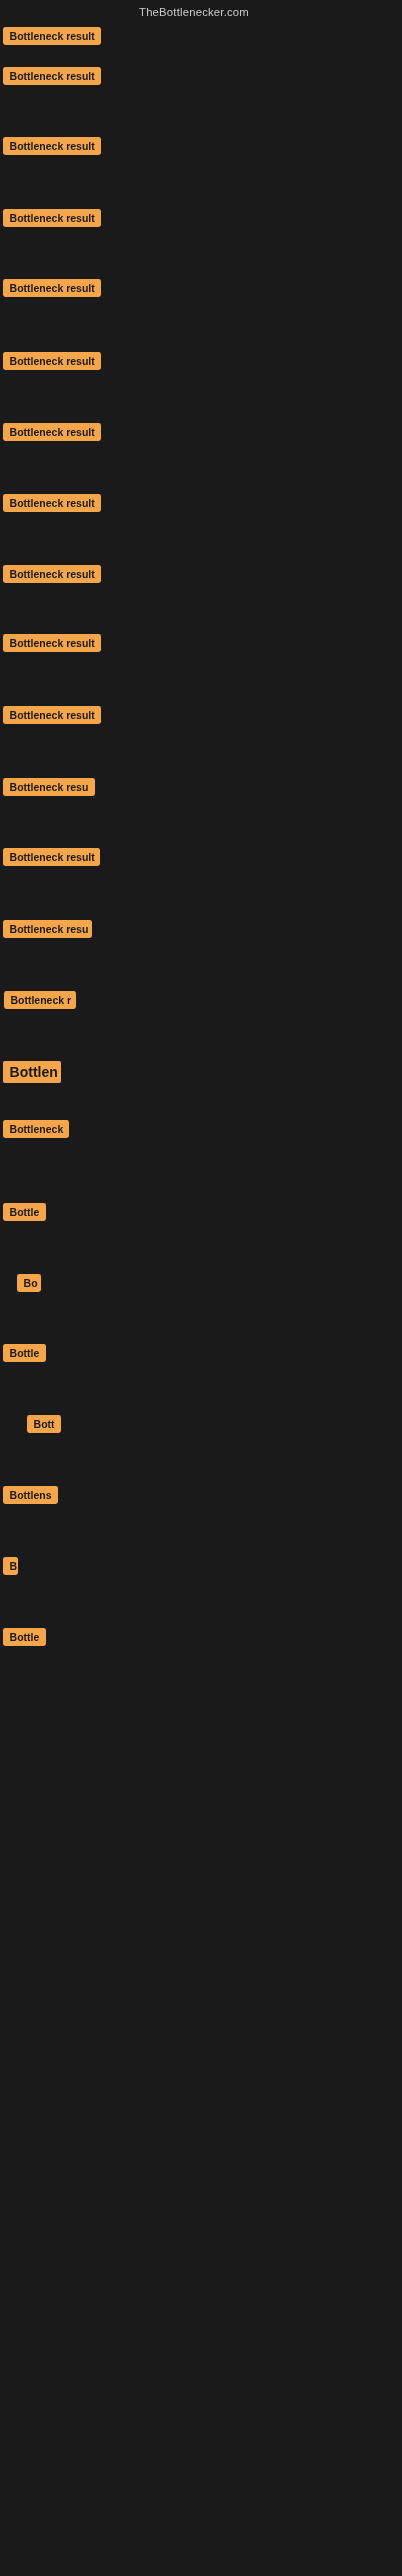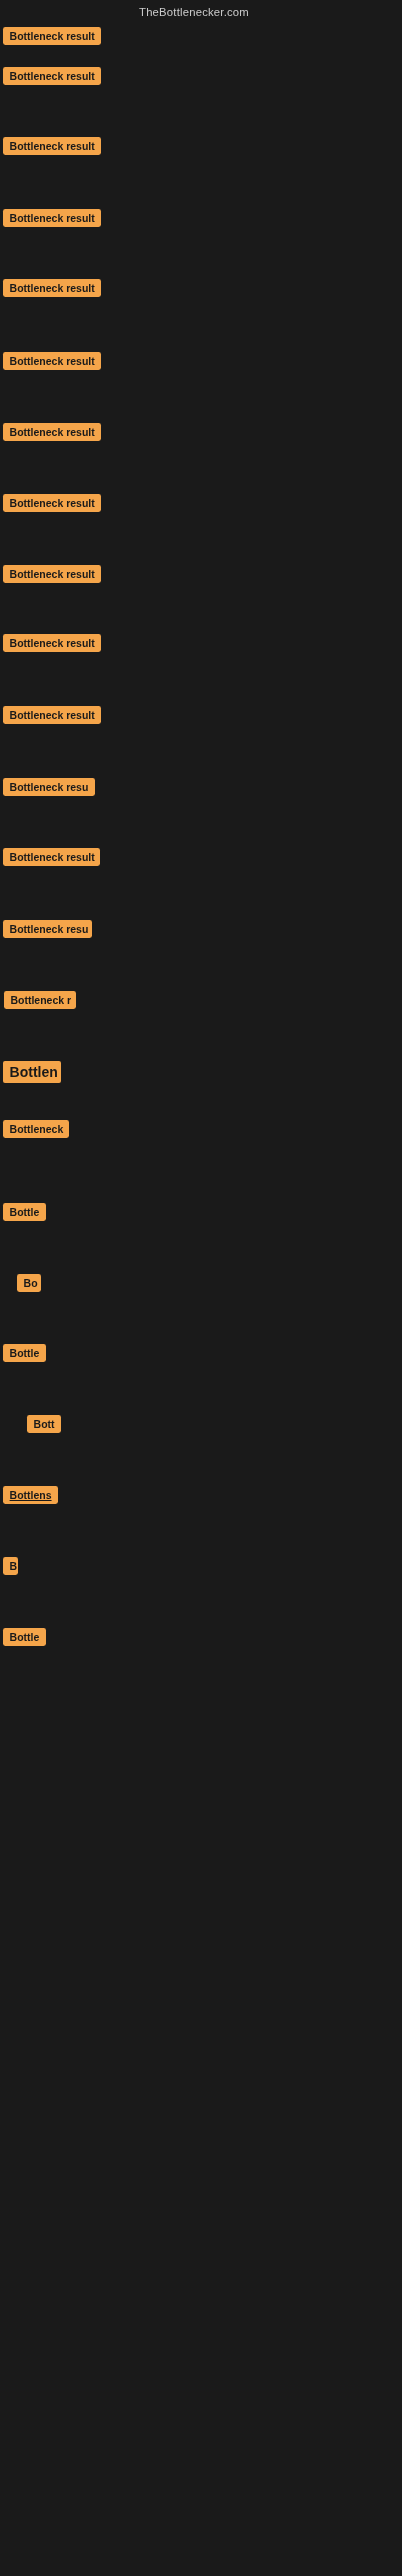--- a/index.html
+++ b/index.html
@@ -39,19 +39,19 @@
       <div style="position: absolute; top: 778px; left: 3.2px;"><div style="display: inline-block; background-color: rgb(245, 165, 74); color: rgb(26, 26, 26); font-size: 10.5px; font-weight: bold; padding: 3.2px 6.4px; border-radius: 2.4px; max-width: 97px; overflow: hidden; white-space: nowrap;">Bottleneck resu</div></div>
       <div style="position: absolute; top: 848px; left: 3.2px;"><div style="display: inline-block; background-color: rgb(245, 165, 74); color: rgb(26, 26, 26); font-size: 10.5px; font-weight: bold; padding: 3.2px 6.4px; border-radius: 2.4px; max-width: 97px; overflow: hidden; white-space: nowrap;">Bottleneck result</div></div>
       <div style="position: absolute; top: 920px; left: 3.2px;"><div style="display: inline-block; background-color: rgb(245, 165, 74); color: rgb(26, 26, 26); font-size: 10.5px; font-weight: bold; padding: 3.2px 6.4px; border-radius: 2.4px; max-width: 89px; overflow: hidden; white-space: nowrap;">Bottleneck resu</div></div>
       <div style="position: absolute; top: 991px; left: 4px;"><div style="display: inline-block; background-color: rgb(245, 165, 74); color: rgb(26, 26, 26); font-size: 10.5px; font-weight: bold; padding: 3.2px 6.4px; border-radius: 2.4px; max-width: 72px; overflow: hidden; white-space: nowrap;">Bottleneck r</div></div>
       <div style="position: absolute; top: 1061px; left: 3.2px;"><div style="display: inline-block; background-color: rgb(245, 165, 74); color: rgb(26, 26, 26); font-size: 14px; font-weight: bold; padding: 3.2px 6.4px; border-radius: 2px; max-width: 58px; overflow: hidden; white-space: nowrap;">Bottlen</div></div>
       <div style="position: absolute; top: 1120px; left: 3.2px;"><div style="display: inline-block; background-color: rgb(245, 165, 74); color: rgb(26, 26, 26); font-size: 10.5px; font-weight: bold; padding: 3.2px 6.4px; border-radius: 2.4px; max-width: 66px; overflow: hidden; white-space: nowrap;">Bottleneck</div></div>
       <div style="position: absolute; top: 1203px; left: 3.2px;"><div style="display: inline-block; background-color: rgb(245, 165, 74); color: rgb(26, 26, 26); font-size: 10.5px; font-weight: bold; padding: 3.2px 6.4px; border-radius: 2.4px; max-width: 47px; overflow: hidden; white-space: nowrap;">Bottle</div></div>
       <div style="position: absolute; top: 1274px; left: 3.2px; margin-left: 14px;"><div style="display: inline-block; background-color: rgb(245, 165, 74); color: rgb(26, 26, 26); font-size: 10.5px; font-weight: bold; padding: 3.2px 6.4px; border-radius: 2.4px; max-width: 24px; overflow: hidden; white-space: nowrap;">Bo</div></div>
       <div style="position: absolute; top: 1344px; left: 3.2px;"><div style="display: inline-block; background-color: rgb(245, 165, 74); color: rgb(26, 26, 26); font-size: 10.5px; font-weight: bold; padding: 3.2px 6.4px; border-radius: 2.4px; max-width: 47px; overflow: hidden; white-space: nowrap;">Bottle</div></div>
       <div style="position: absolute; top: 1415px; left: 3.2px; padding-left: 24px;"><div style="display: inline-block; background-color: rgb(245, 165, 74); color: rgb(26, 26, 26); font-size: 10.5px; font-weight: bold; padding: 3.2px 6.4px; border-radius: 2.4px; max-width: 35px; overflow: hidden; white-space: nowrap;">Bott</div></div>
-      <div style="position: absolute; top: 1486px; left: 3.2px;"><div style="display: inline-block; background-color: rgb(245, 165, 74); color: rgb(26, 26, 26); font-size: 10.5px; font-weight: bold; padding: 3.2px 6.4px; border-radius: 2.4px; max-width: 55px; overflow: hidden; white-space: nowrap; text-decoration: underline;">Bottlens</div></div>
+      <div style="position: absolute; top: 1486px; left: 3.2px;"><div style="display: inline-block; background-color: rgb(245, 165, 74); color: rgb(26, 26, 26); font-size: 10.5px; font-weight: bold; padding: 3.2px 6.4px; border-radius: 2.4px; max-width: 55px; overflow: hidden; white-space: nowrap;">Bottlens</div></div>
       <div style="position: absolute; top: 1557px; left: 3.2px;"><div style="display: inline-block; background-color: rgb(245, 165, 74); color: rgb(26, 26, 26); font-size: 10.5px; font-weight: bold; padding: 3.2px 6.4px; border-radius: 2.4px; max-width: 14.5px; overflow: hidden; white-space: nowrap;">B</div></div>
       <div style="position: absolute; top: 1628px; left: 3.2px;"><div style="display: inline-block; background-color: rgb(245, 165, 74); color: rgb(26, 26, 26); font-size: 10.5px; font-weight: bold; padding: 3.2px 6.4px; border-radius: 2.4px; max-width: 47px; overflow: hidden; white-space: nowrap;">Bottle</div></div>
     </div>
 
 </div>
 
 
 </body></html>

